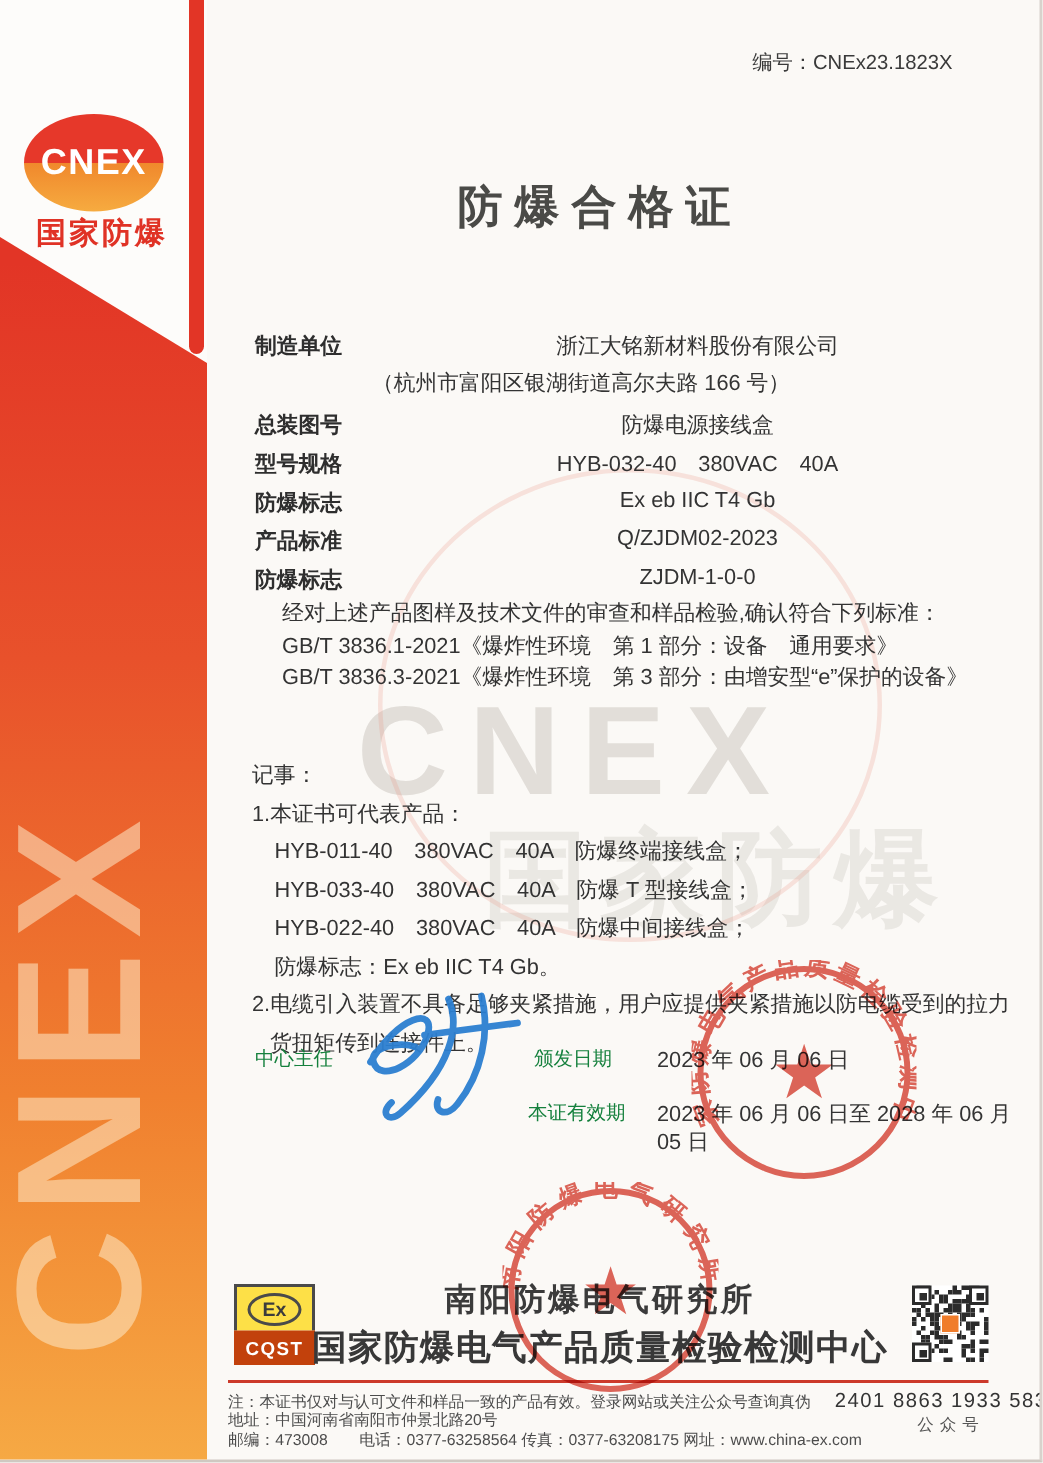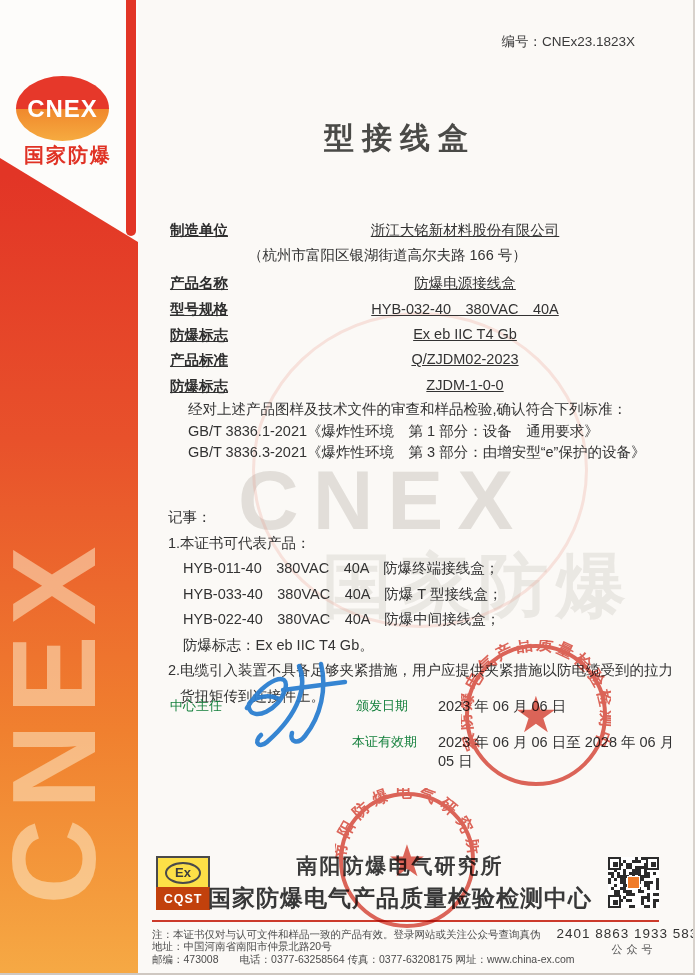--- a/index.html
+++ b/index.html
@@ -41,21 +41,21 @@
     letter-spacing:14px; color:rgba(163,155,145,0.28); z-index:1; }
   .wm-gjfb { position:absolute; left:322px; top:540px; font-size:70px; font-weight:bold;
     letter-spacing:8px; color:rgba(150,142,132,0.16); z-index:1; }
   .wm-circle { position:absolute; left:252px; top:312px; width:336px; height:316px;
     border:3px solid rgba(231,140,125,0.22); border-radius:50%; z-index:1; }
   
   .cert-no { position:absolute; top:33px; right:58px; font-size:13.5px; color:#3a3a3a; z-index:2; }
   .title { position:absolute; left:135px; top:118px; width:530px; text-align:center;
     font-size:30px; font-weight:bold; letter-spacing:8px; color:#4a4a47; z-index:2; }
   
-  .frow { position:absolute; left:170px; width:512px; display:flex; font-size:14.5px; color:#333; z-index:2;text-decoration:underline; }
+  .frow { position:absolute; left:170px; width:512px; display:flex; font-size:14.5px; color:#333; z-index:2; }
   .flabel { width:78px; font-weight:bold; color:#2e2e2e; flex:none; }
   .fvalue { flex:1;text-align:center; }
   .addr2 { position:absolute; left:248px; top:246px; font-size:14.5px; color:#333; z-index:2; }
   .std-block { position:absolute; left:168px; top:399px; width:520px; font-size:14.5px;
     color:#333; line-height:21.5px; z-index:2;margin-left:20px; }
   
   .notes { position:absolute; left:168px; top:505px; width:515px; font-size:14.5px;
     color:#333; line-height:25.5px; z-index:2; }
   .notes .indent { padding-left:15px; }
   .notes .hang { padding-left:12px; text-indent:-12px; }
@@ -109,29 +109,29 @@
     <div class="strip-watermark">CNEX</div>
   </div>
 
   <div class="wm-cnex">CNEX</div>
   <div class="wm-gjfb">国家防爆</div>
   <div class="wm-circle"></div>
 
   <div class="cert-no">
     <span>编号：</span><span>CNEx23.1823X</span>
   </div>
-  <div class="title">型接线盒</div>
+  <div class="title">防爆合格证</div>
 
   <div class="frow" style="top:221px">
     <span class="flabel">制造单位</span>
     <span class="fvalue">浙江大铭新材料股份有限公司</span>
   </div>
   <div class="addr2">（杭州市富阳区银湖街道高尔夫路 166 号）</div>
   <div class="frow" style="top:274px">
-    <span class="flabel">产品名称</span>
+    <span class="flabel">总装图号</span>
     <span class="fvalue">防爆电源接线盒</span>
   </div>
   <div class="frow" style="top:300px">
     <span class="flabel">型号规格</span>
     <span class="fvalue">HYB-032-40　380VAC　40A</span>
   </div>
   <div class="frow" style="top:326px">
     <span class="flabel">防爆标志</span>
     <span class="fvalue">Ex eb IIC T4 Gb</span>
   </div>

